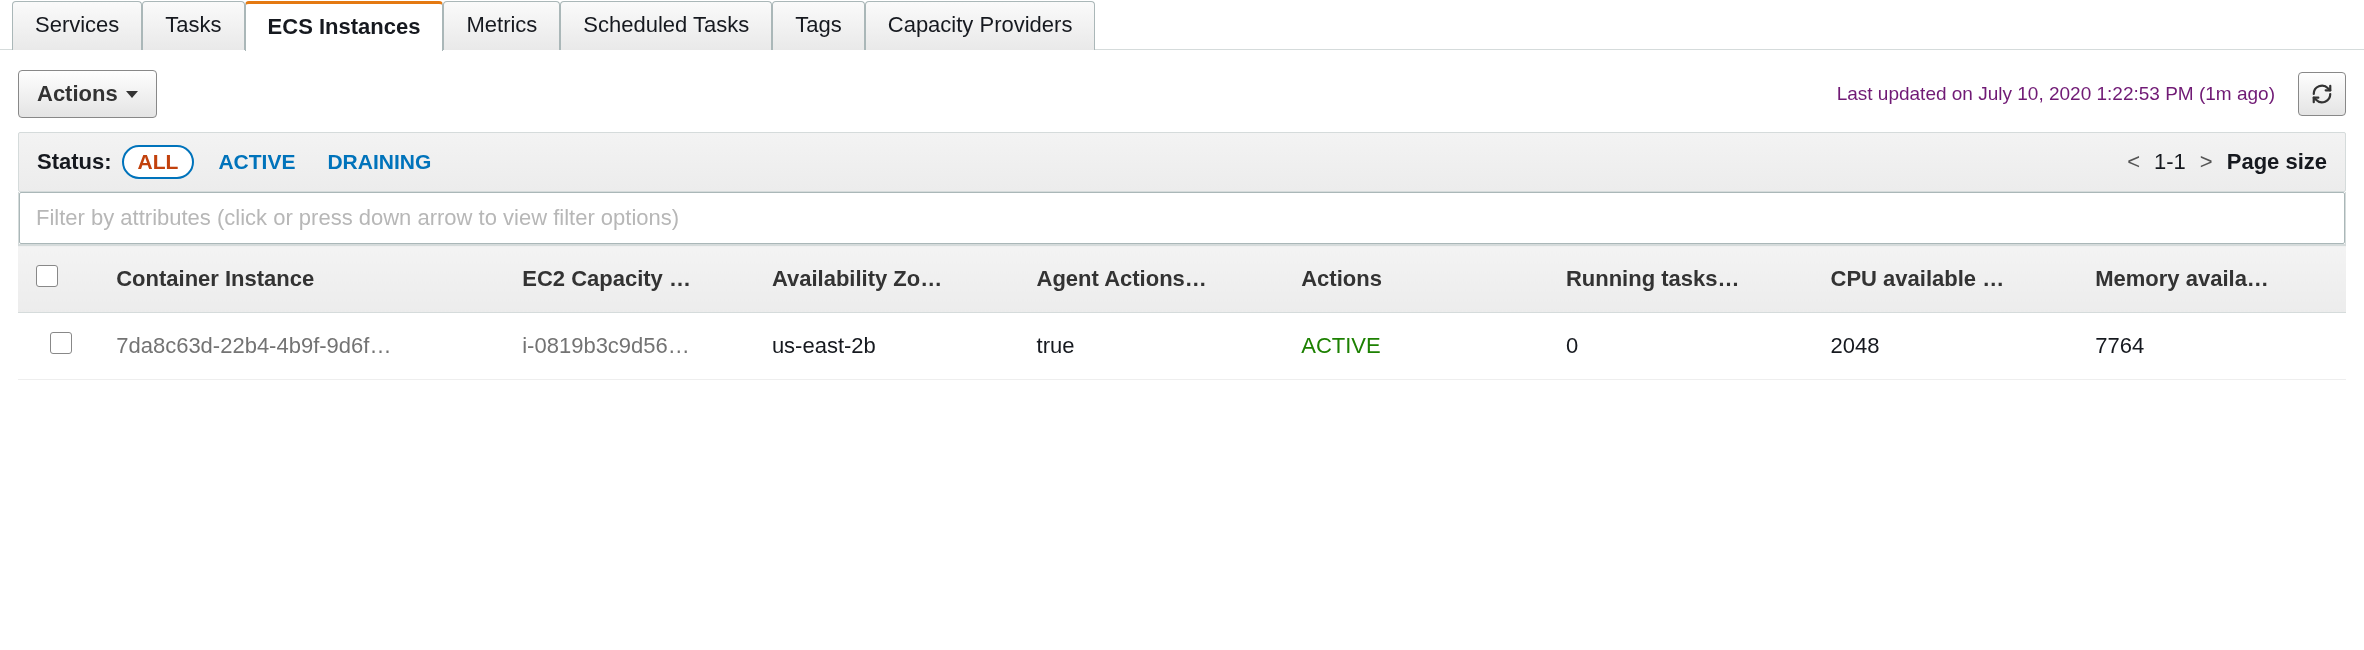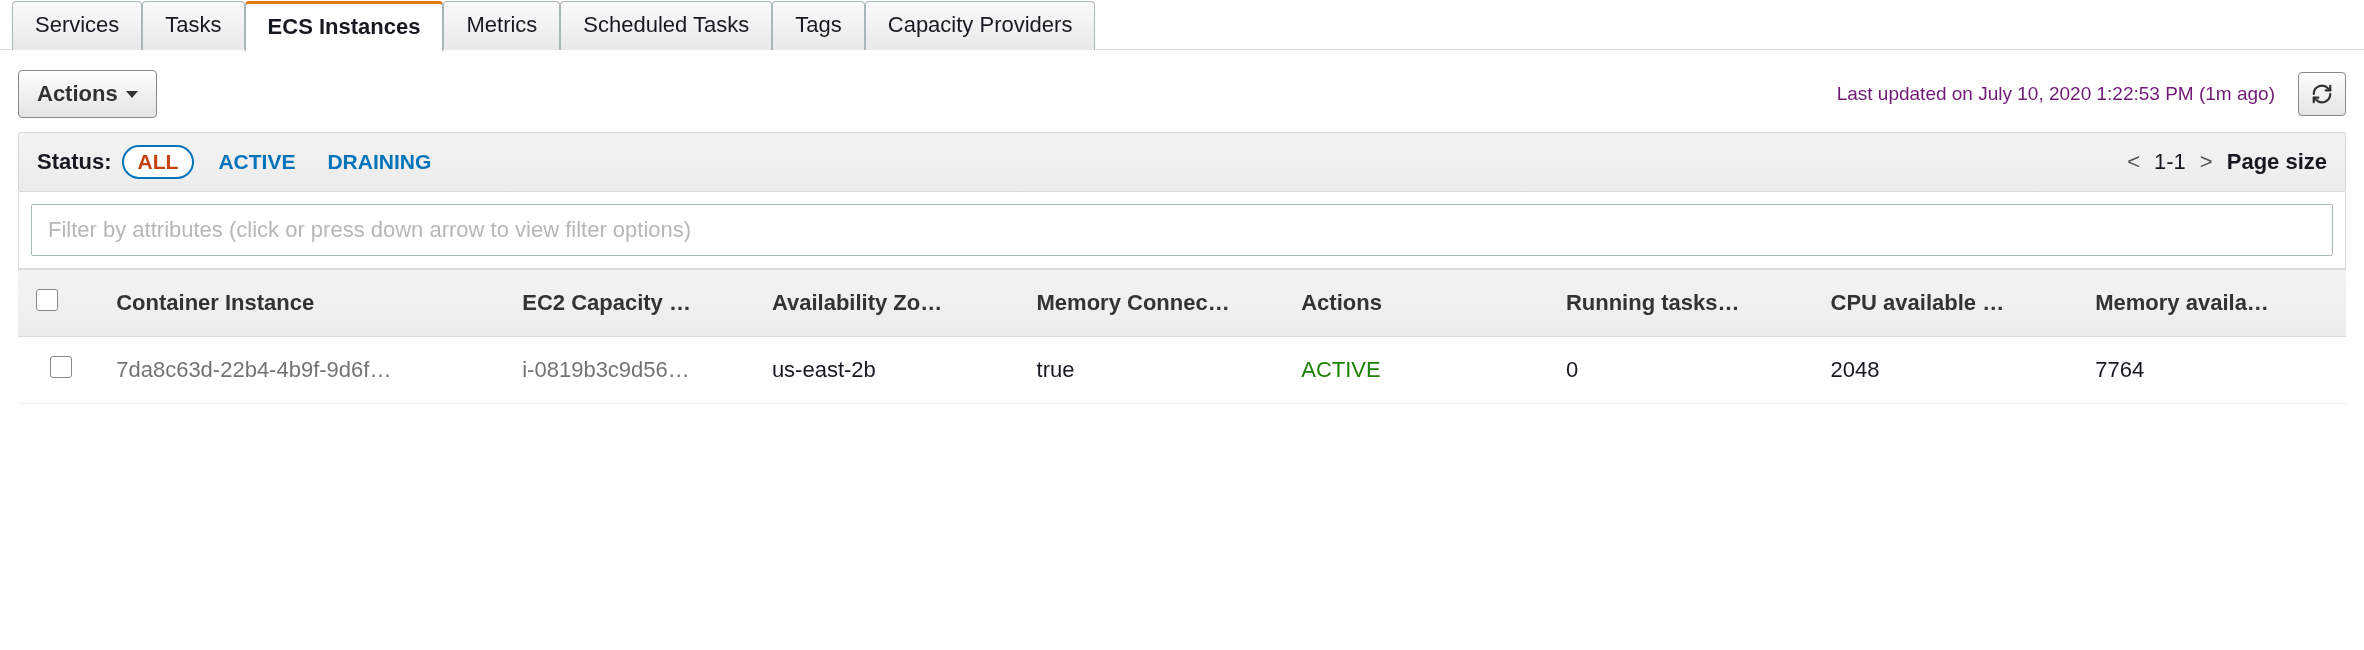--- a/index.html
+++ b/index.html
@@ -116,21 +116,20 @@
     display: flex;
     align-items: center;
     gap: 14px;
     color: #555;
   }
   .pager .range { font-weight: 400; color: #16191f; }
   .pager .page-size { font-weight: 700; color: #16191f; }
   .filter-wrap {
     border: 1px solid #d5dbdb;
     border-top: none;
-    padding: 12px;
   }
   .filter-input {
     width: 100%;
     border: 1px solid #aab7b8;
     border-radius: 2px;
     padding: 12px 16px;
     font-size: 22px;
     color: #16191f;
   }
   .filter-input::placeholder { color: #b7b7b7; }
@@ -240,21 +239,21 @@
         <col class="col-rt">
         <col class="col-cpu">
         <col class="col-mem">
     </colgroup>
     <thead>
       <tr>
         <th class="col-check"><input type="checkbox" style=""></th>
         <th>Container Instance</th>
         <th>EC2 Capacity …</th>
         <th>Availability Zo…</th>
-        <th>Memory Connec…</th>
+        <th>Agent Actions…</th>
         <th>Actions</th>
         <th>Running tasks…</th>
         <th>CPU available …</th>
         <th>Memory availa…</th>
       </tr>
     </thead>
     <tbody>
       <tr>
         <td class="col-check"><input type="checkbox" style=""></td>
         <td class="linkcell">7da8c63d-22b4-4b9f-9d6f…</td>

